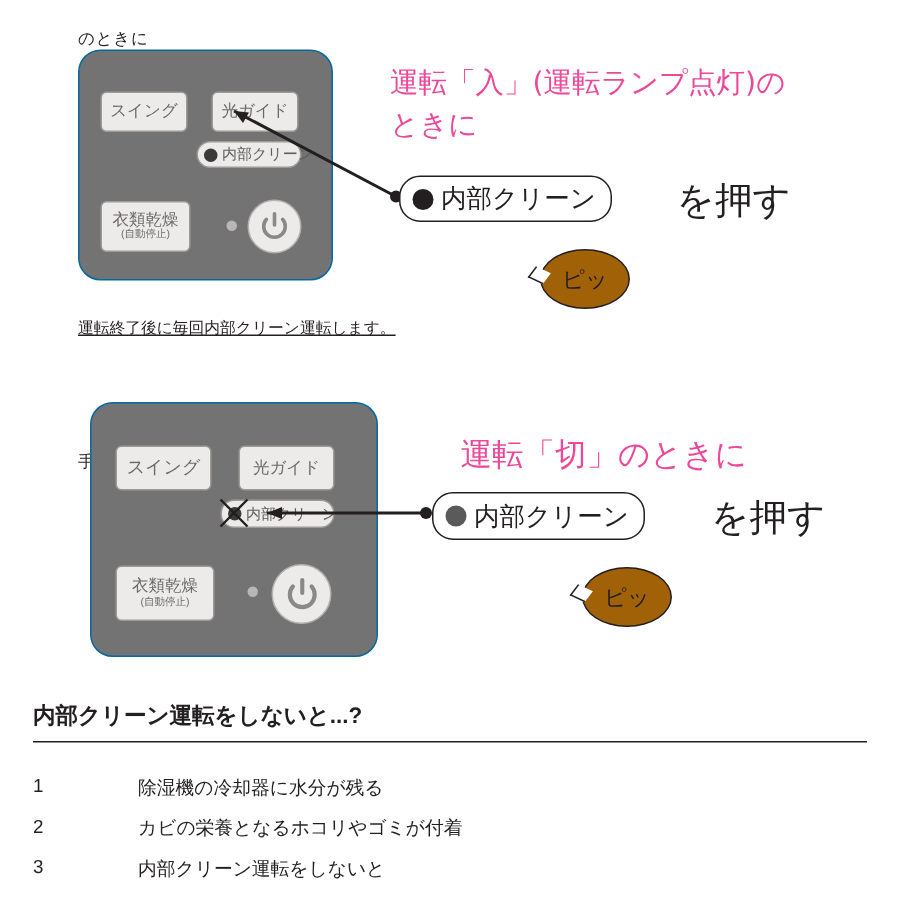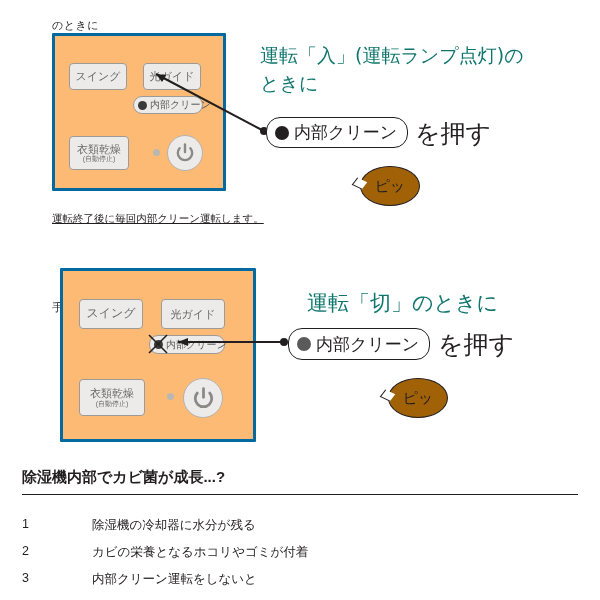--- a/index.html
+++ b/index.html
@@ -17,23 +17,23 @@
   .sec-label{
     position:absolute;
     font-size:11px;
     color:#231f20;
     letter-spacing:.5px;
   }
 
   
   .panel{
     position:absolute;
-    background:#fdba74;
-    border:3px solid #0369a1;
-    border-radius:1px;
+    background:#737373;
+    border:1px solid #0369a1;
+    border-radius:15px;
   }
   .panel .btn{
     position:absolute;
     background:#ecebe9;
     border:1px solid #9d9b98;
     border-radius:4px;
     display:flex;
     align-items:center;
     justify-content:center;
     flex-direction:column;
@@ -80,21 +80,21 @@
     position:absolute;
     width:7px;height:7px;border-radius:50%;
     background:#b9b7b4;
   }
 
   
   .callout{
     position:absolute;
     font-size:19px;
     line-height:1.45;
-    color:#0f766e;
+    color:#ec4899;
     letter-spacing:0px;
     font-family:"DejaVu Sans","Liberation Sans",sans-serif;
   }
   .callout.big{font-size:21px;}
 
   
   .big-clean{
     position:absolute;
     border:1.6px solid #231f20;
     border-radius:14px;
@@ -112,20 +112,21 @@
     background:#231f20;margin-right:5px;flex:0 0 auto;
   }
   .big-clean .bdot.hollow{
     background:#5a5a5a;
   }
   .osu{
     position:absolute;
     font-size:25px;
     color:#231f20;
     font-family:"DejaVu Sans","Liberation Sans",sans-serif;
+    margin-left:36px;
   }
 
   
   .bubble{
     position:absolute;
     width:58px;height:38px;
     border:1.4px solid #231f20;
     border-radius:50% 50% 50% 50%;
     background:#a16207;
     display:flex;align-items:center;justify-content:center;
@@ -282,21 +283,21 @@
     <span class="bdot hollow"></span>
     <span>内部クリーン</span>
   </div>
 
   <div class="osu" style="left:438px;top:328px;">を押す</div>
 
   <div class="bubble" style="left:388px;top:378px;">
     <span>ピッ</span>
   </div>
 
-  <div class="heading" style="left:22px;top:468px;">除湿機内部でカビ菌が成長...?</div>
+  <div class="heading" style="left:22px;top:468px;">内部クリーン運転をしないと...?</div>
   <div class="hr" style="left:22px;top:494px;width:556px;"></div>
 
   <div class="li" style="left:22px;top:517px;width:540px;height:18px;">
     <span class="num">1</span>
     <span class="txt">除湿機の冷却器に水分が残る</span>
   </div>
   <div class="li" style="left:22px;top:544px;width:540px;height:18px;">
     <span class="num">2</span>
     <span class="txt">カビの栄養となるホコリやゴミが付着</span>
   </div>

